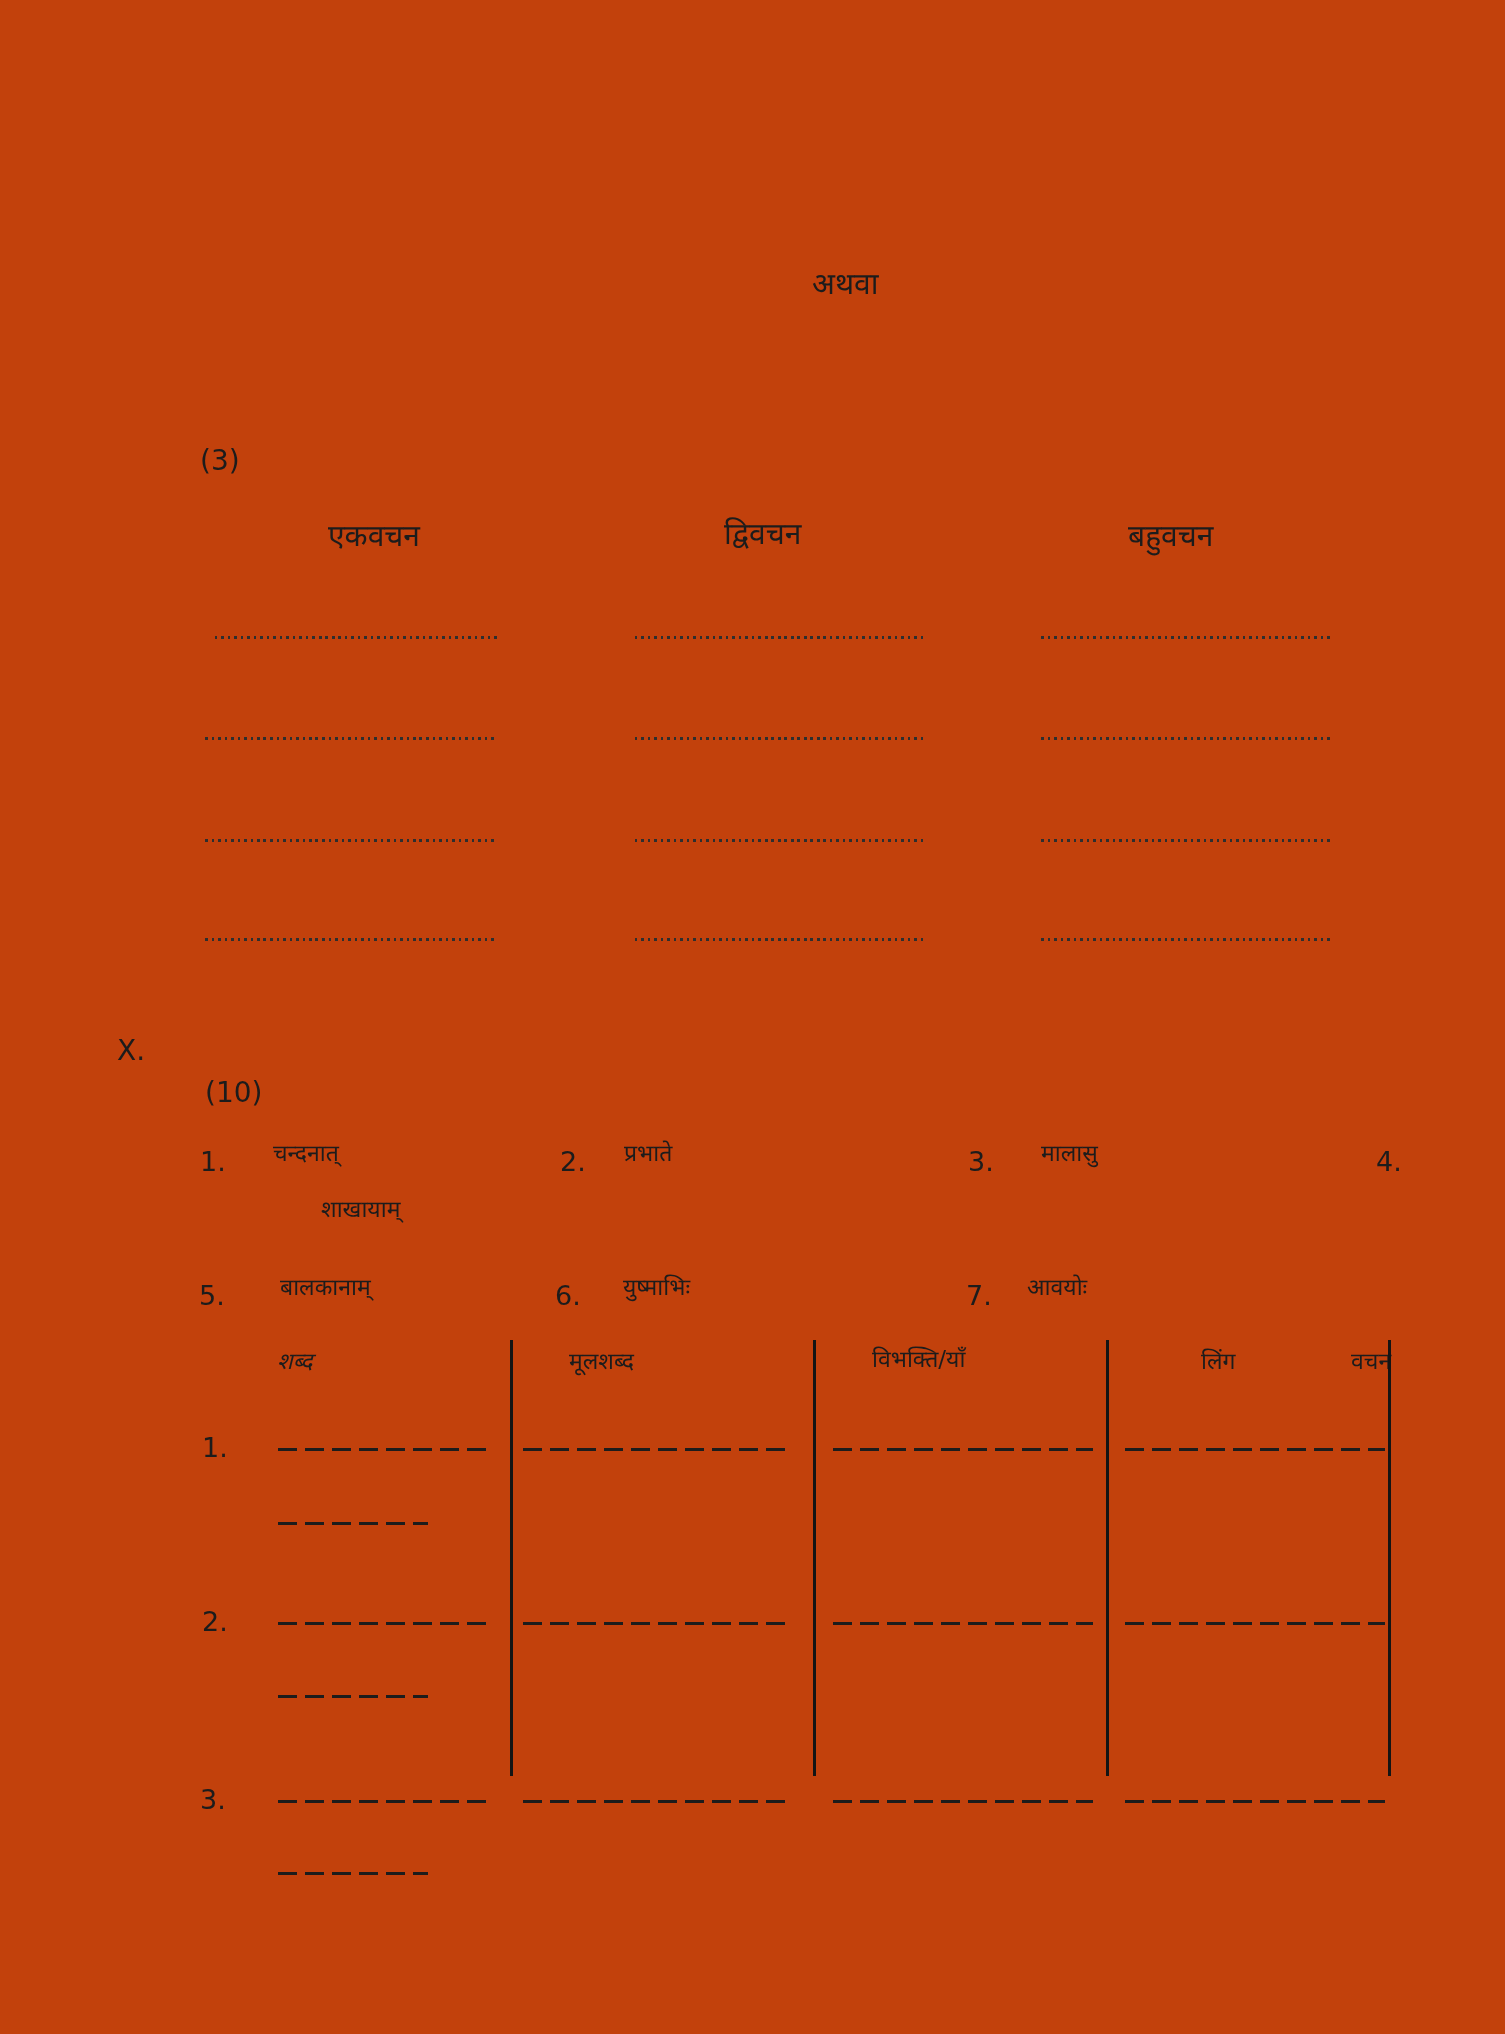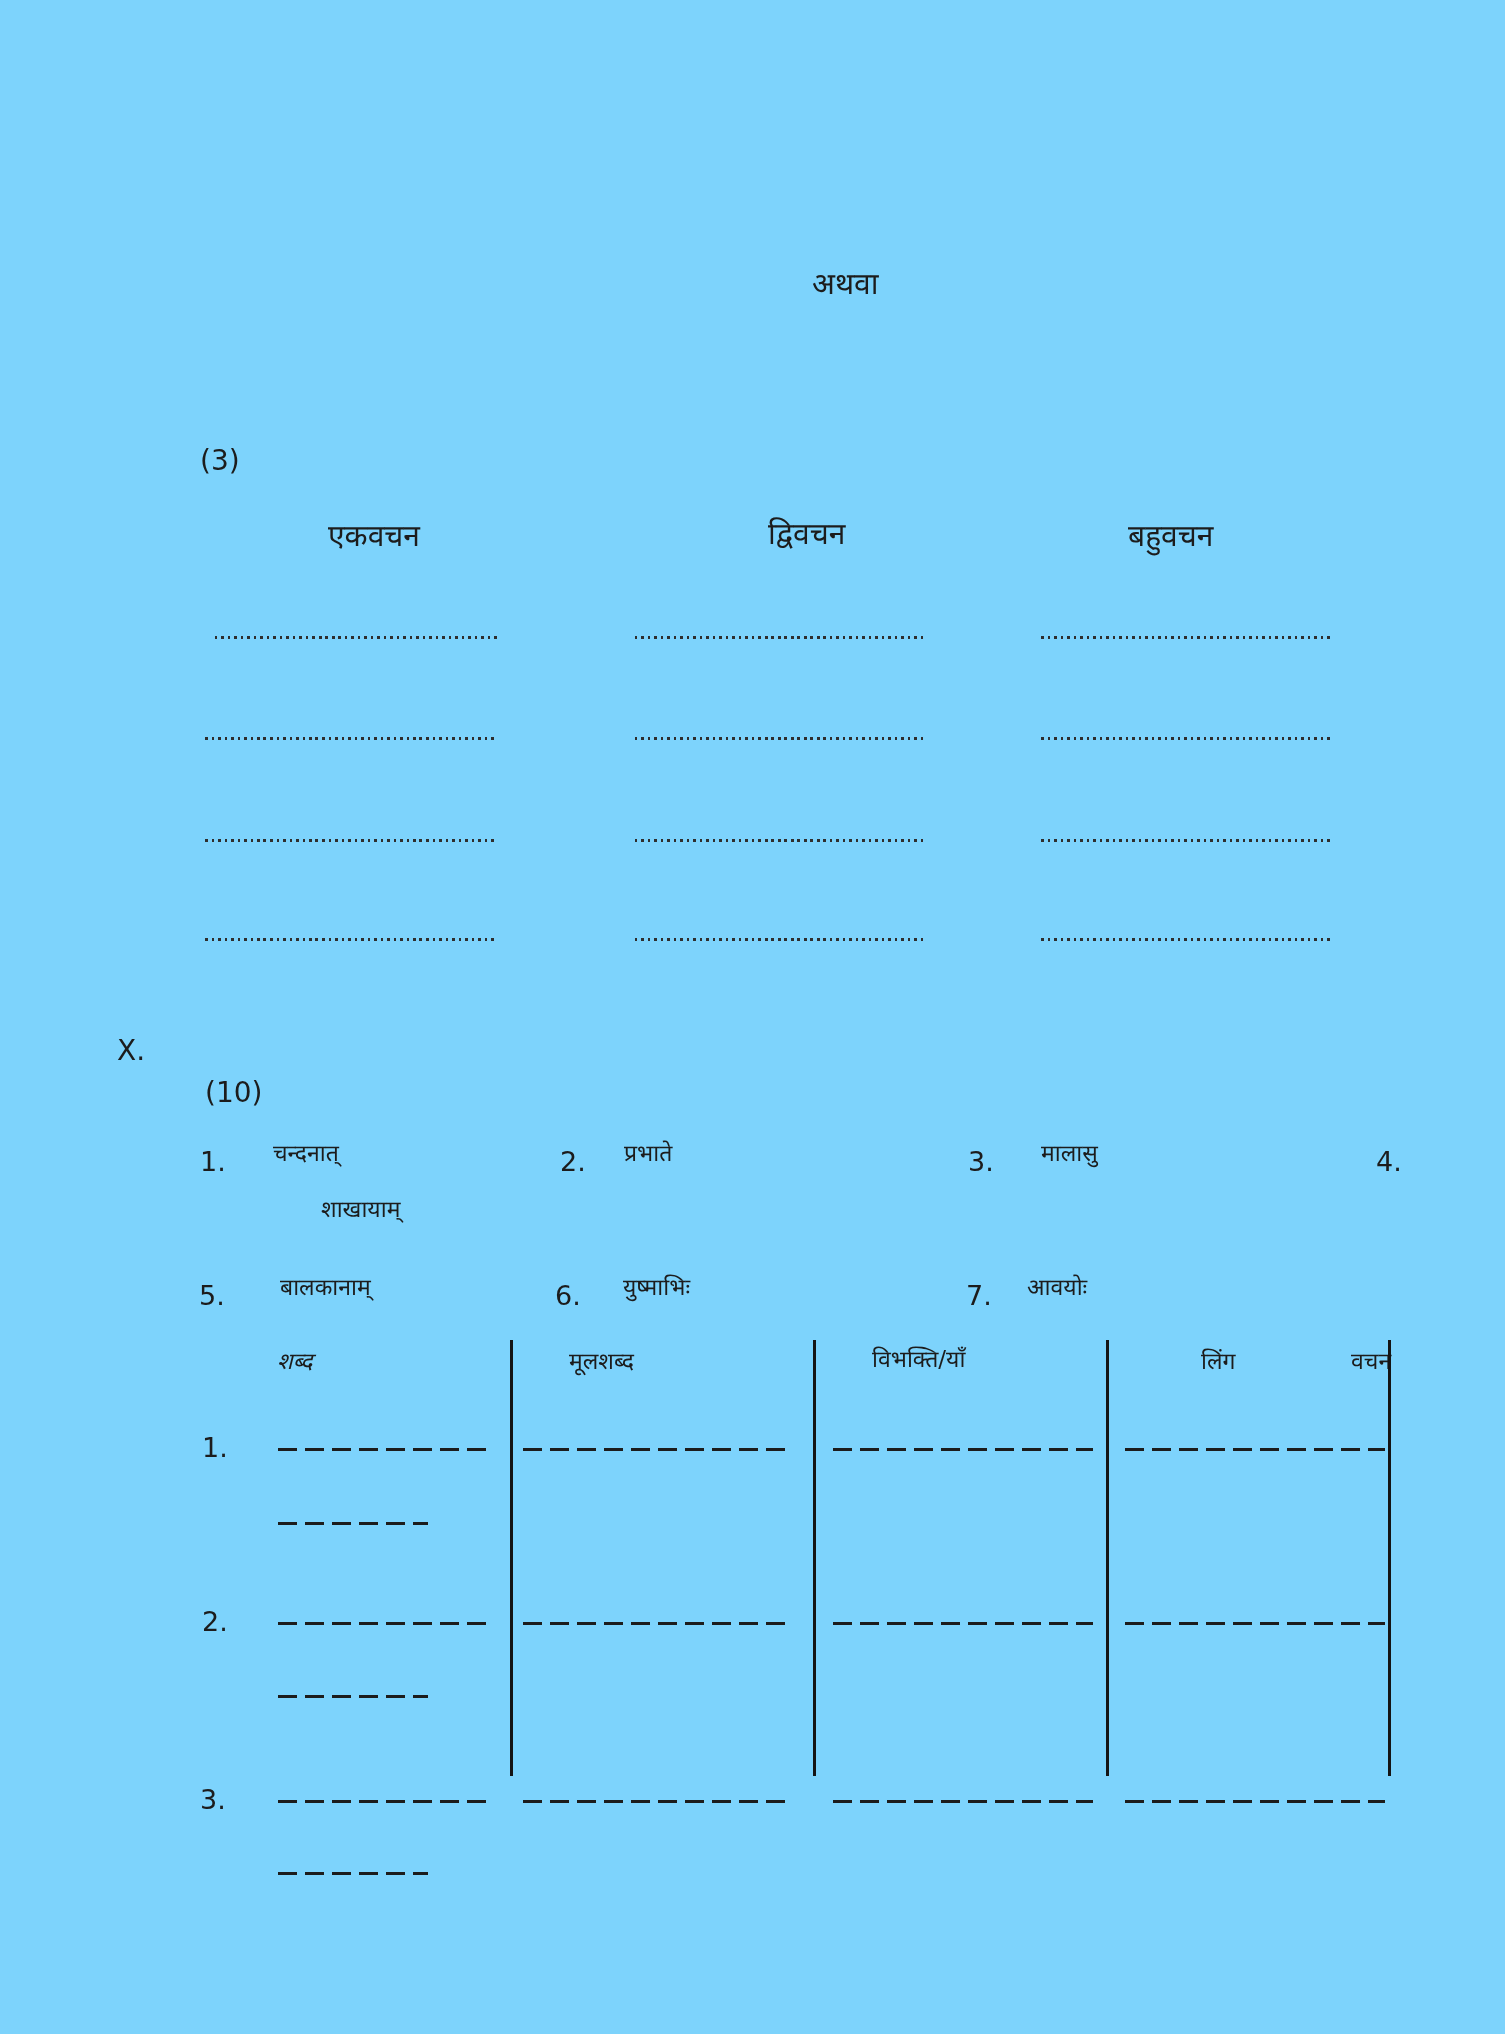--- a/index.html
+++ b/index.html
@@ -1,20 +1,20 @@
 <!DOCTYPE html>
 <html><head>
 <meta charset="utf-8">
 <style>
   html,body{margin:0;padding:0;background:#ffffff;}
   #page{
     position:relative;
     width:1505px;
     height:2034px;
-    background:#7dd3fc;
+    background:#c2410c;
     font-family:"DejaVu Sans", sans-serif;
     color:#1c1c1c;
     overflow:hidden;
   }
   .abs{position:absolute;white-space:nowrap;}
   .dev{font-size:30px;line-height:1.2;}
   .dev-sm{font-size:23px;line-height:1.2;}
   .num{font-size:27px;line-height:1.2;}
   .marks{font-size:28px;line-height:1.2;}
   .spread{word-spacing:8px;}
@@ -35,21 +35,21 @@
 <body>
 
 <div id="page">
 
   <div class="abs dev" style="left:812px;top:266px;">अथवा</div>
 
 
   <div class="abs marks" style="left:200px;top:444px;">(3)</div>
 
   <div class="abs dev" style="left:328px;top:518px;">एकवचन</div>
-  <div class="abs dev" style="left:768px;top:516px;">द्विवचन</div>
+  <div class="abs dev" style="left:724px;top:516px;">द्विवचन</div>
   <div class="abs dev" style="left:1128px;top:518px;">बहुवचन</div>
 
   <div class="dotted-line" style="left:215px;top:636px;width:283px;"></div>
   <div class="dotted-line" style="left:635px;top:636px;width:292px;"></div>
   <div class="dotted-line" style="left:1041px;top:636px;width:293px;"></div>
 
   <div class="dotted-line" style="left:205px;top:737px;width:290px;"></div>
   <div class="dotted-line" style="left:635px;top:737px;width:292px;"></div>
   <div class="dotted-line" style="left:1041px;top:737px;width:293px;"></div>
 

